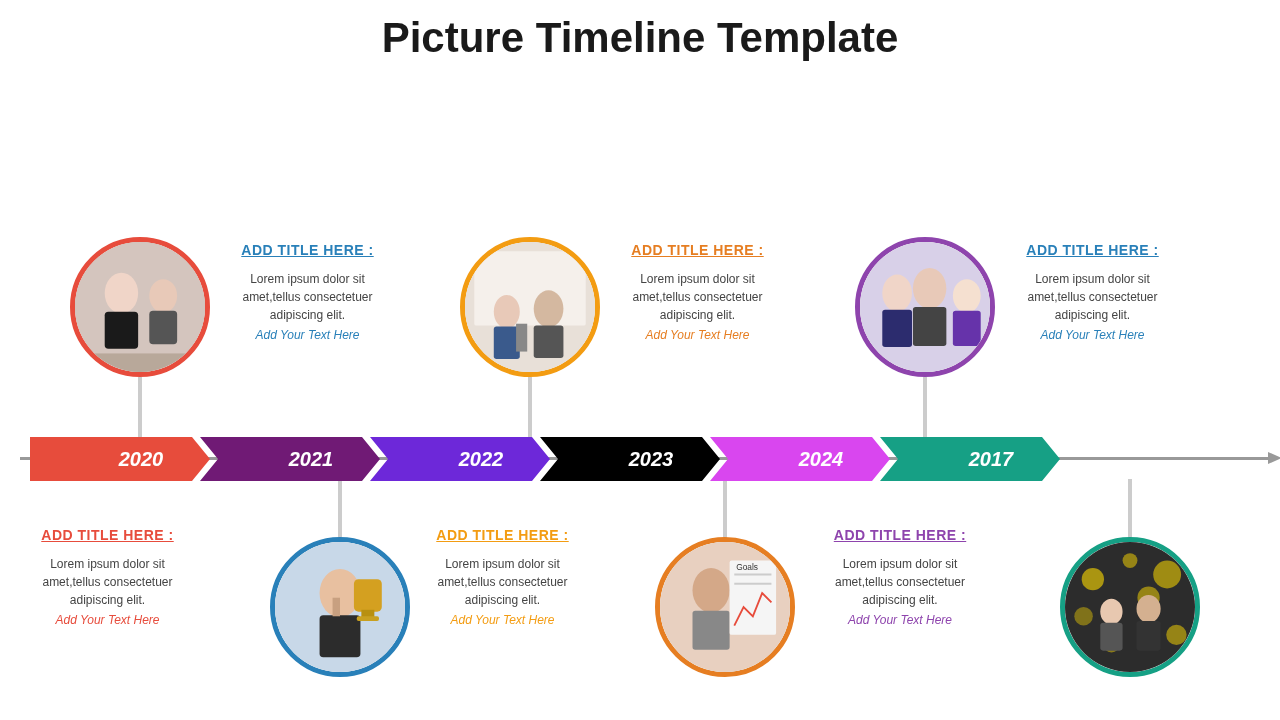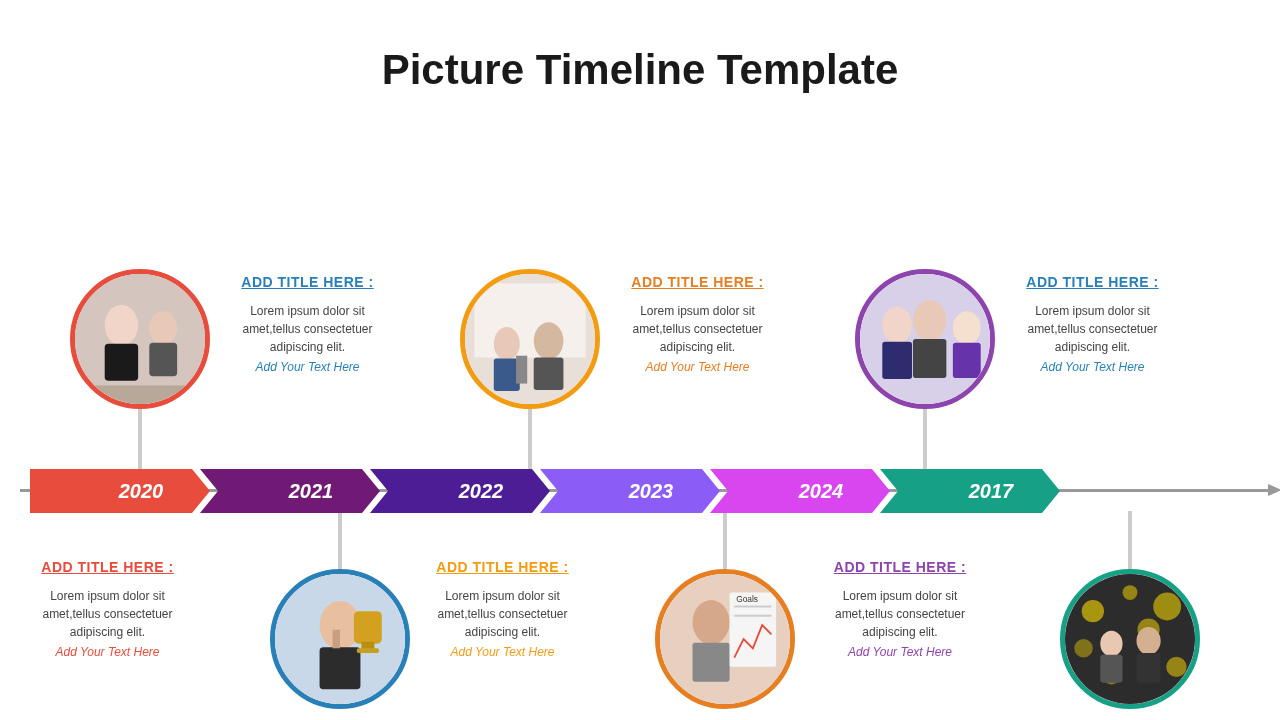--- a/index.html
+++ b/index.html
@@ -10,21 +10,21 @@
       font-family: Arial, sans-serif;
       overflow: hidden;
       position: relative;
     }
 
     .page-title {
       text-align: center;
       font-size: 42px;
       font-weight: 900;
       color: #1a1a1a;
-      padding-top: 46px;
+      padding-top: 14px;
       padding-bottom: 10px;
     }
 
     
     .timeline-wrapper {
       position: relative;
       width: 100%;
       height: 580px;
       margin-top: 10px;
     }
@@ -75,22 +75,22 @@
       margin-left: -10px;
       padding-left: 42px;
     }
     .arrow-item:first-child {
       clip-path: polygon(0 0, calc(100% - 18px) 0, 100% 50%, calc(100% - 18px) 100%, 0 100%);
       margin-left: 0;
     }
 
     .arrow-2020 { background: #e74c3c; }
     .arrow-2021 { background: #701a75; }
-    .arrow-2022 { background: #4c1d95; }
-    .arrow-2023 { background: #8b5cf6; }
+    .arrow-2022 { background: #6d28d9; }
+    .arrow-2023 { background: #000000; }
     .arrow-2024 { background: #d946ef; }
     .arrow-2025 { background: #16a085; }
 
     
     .connector {
       position: absolute;
       width: 4px;
       background: #ccc;
       z-index: 1;
     }

